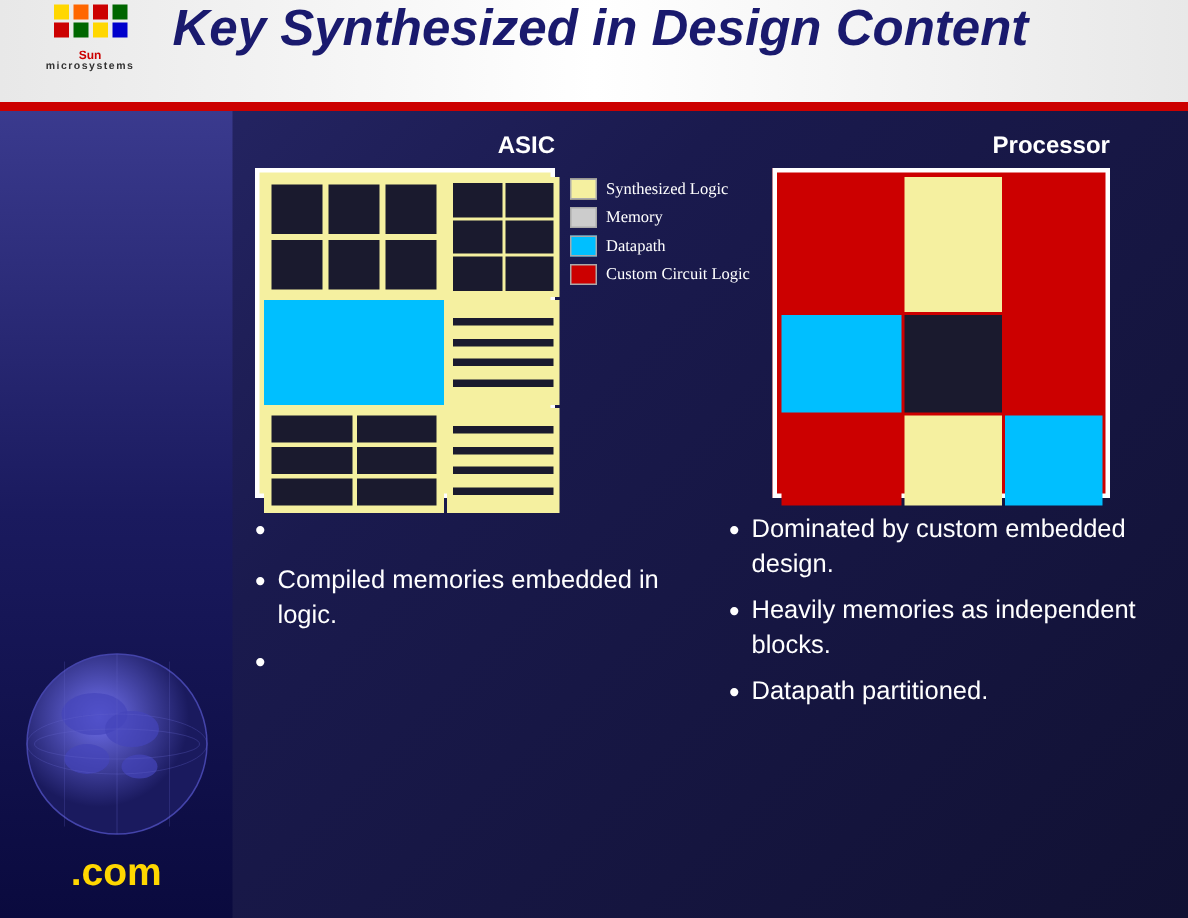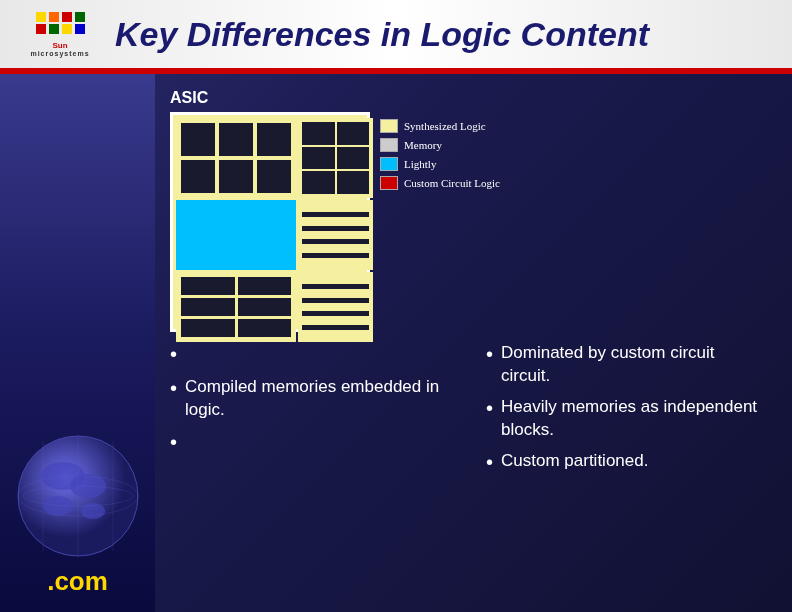--- a/index.html
+++ b/index.html
@@ -23,21 +23,20 @@
       position: absolute;
       top: 0; left: 0; right: 0; bottom: 0;
       background: linear-gradient(135deg, #2a2a6e 0%, #1a1a4e 40%, #111133 100%);
       z-index: 0;
     }
     
     .header {
       position: relative;
       z-index: 1;
       display: flex;
-      align-items: center;
       background: linear-gradient(to right, #e8e8e8, #ffffff, #e8e8e8);
       height: 68px;
       padding: 0 20px;
     }
     .sun-logo {
       width: 80px;
       height: 50px;
       margin-right: 15px;
       display: flex;
       align-items: center;
@@ -99,21 +98,21 @@
     
     .diagrams-row {
       display: flex;
       align-items: flex-start;
       gap: 0;
       margin-bottom: 10px;
     }
     .diagram-section {
       display: flex;
       flex-direction: column;
-      align-items: flex-start;
+      align-items: flex-end;
     }
     .diagram-label {
       color: white;
       font-size: 16px;
       font-weight: bold;
       margin-bottom: 5px;
     }
     
     .asic-diagram {
       width: 200px;
@@ -235,21 +234,21 @@
             <div class="sun-square" style="background:#cc0000;"></div>
             <div class="sun-square" style="background:#006600;"></div>
             <div class="sun-square" style="background:#ffd700;"></div>
             <div class="sun-square" style="background:#0000cc;"></div>
           </div>
         </div>
         <div style="font-size:8px;font-weight:bold;color:#cc0000;margin-top:1px;">Sun</div>
         <div class="sun-text-small">microsystems</div>
       </div>
     </div>
-    <div class="header-title">Key Differences in Logic Content</div>
+    <div class="header-title">Key Synthesized in Design Content</div>
   </div>
   <div class="red-bar"></div>
 
   <div class="left-sidebar">
     <div class="globe-container">
       <svg width="130" height="130" viewBox="0 0 130 130">
         <defs>
           <radialGradient id="globeGrad" cx="40%" cy="35%">
             <stop offset="0%" stop-color="#7070ee"></stop>
             <stop offset="100%" stop-color="#1a1a5e"></stop>
@@ -330,54 +329,71 @@
         <div class="legend-item">
           <div class="legend-color" style="background:#f5f0a0;"></div>
           <span class="legend-text">Synthesized Logic</span>
         </div>
         <div class="legend-item">
           <div class="legend-color" style="background:#cccccc;"></div>
           <span class="legend-text">Memory</span>
         </div>
         <div class="legend-item">
           <div class="legend-color" style="background:#00bfff;"></div>
-          <span class="legend-text">Lightly</span>
+          <span class="legend-text">Datapath</span>
         </div>
         <div class="legend-item">
           <div class="legend-color" style="background:#cc0000;"></div>
           <span class="legend-text">Custom Circuit Logic</span>
         </div>
       </div>
 
+      <div class="diagram-section">
+        <div class="diagram-label">Processor</div>
+        <div class="processor-diagram">
+
+          <div style="background:#cc0000;grid-column:1;grid-row:1;"></div>
+          <div style="background:#f5f0a0;grid-column:2;grid-row:1;"></div>
+          <div style="background:#cc0000;grid-column:3;grid-row:1;"></div>
+
+          <div style="background:#00bfff;grid-column:1;grid-row:2;"></div>
+          <div style="background:#1a1a2e;grid-column:2;grid-row:2;"></div>
+          <div style="background:#cc0000;grid-column:3;grid-row:2;"></div>
+
+          <div style="background:#cc0000;grid-column:1;grid-row:3;"></div>
+          <div style="background:#f5f0a0;grid-column:2;grid-row:3;"></div>
+          <div style="background:#00bfff;grid-column:3;grid-row:3;"></div>
+        </div>
+      </div>
     </div>
 
     <div class="bullets-row">
 
       <div class="bullets-col" style="padding-right:20px;">
         <div class="bullet-item">
           <span class="bullet-dot">•</span>
         </div>
         <div class="bullet-item">
           <span class="bullet-dot">•</span>
           <span>Compiled memories embedded in logic.</span>
         </div>
         <div class="bullet-item">
           <span class="bullet-dot">•</span>
         </div>
       </div>
 
       <div class="bullets-col" style="padding-left:20px;">
         <div class="bullet-item">
           <span class="bullet-dot">•</span>
-          <span>Dominated by custom circuit circuit.</span>
+          <span>Dominated by custom embedded design.</span>
         </div>
         <div class="bullet-item">
           <span class="bullet-dot">•</span>
           <span>Heavily memories as independent blocks.</span>
         </div>
         <div class="bullet-item">
           <span class="bullet-dot">•</span>
-          <span>Custom partitioned.</span>
+          <span>Datapath partitioned.</span>
         </div>
       </div>
     </div>
   </div>
 </div>
 
 </body></html>

